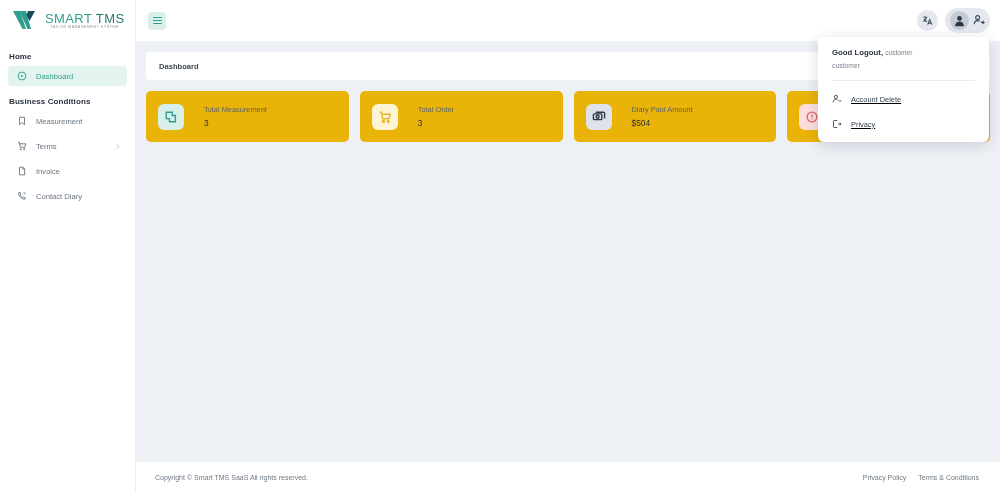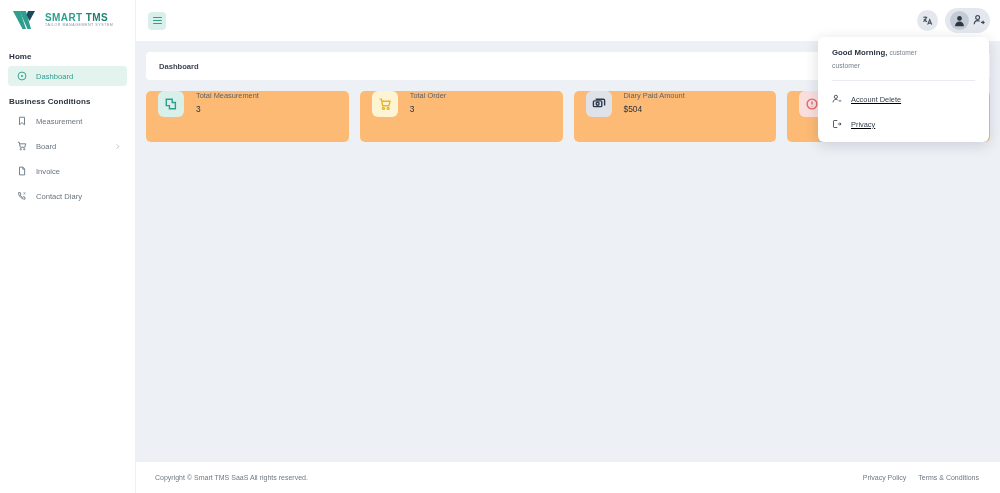--- a/index.html
+++ b/index.html
@@ -14,21 +14,21 @@
   
   .sidebar {
     width: 136px; height: 493px; background: #ffffff;
     border-right: 1px solid #eceff3;
     flex: 0 0 136px; position: relative; z-index: 5;
   }
   .logo-wrap { height: 41px; display: flex; align-items: center; padding-left: 12px; }
   .logo-mark { width: 30px; height: 24px; flex: 0 0 30px; }
   .logo-text { margin-left: 3px; line-height: 1; }
   .logo-title {
-    font-size: 10px; font-weight: bold; letter-spacing: .4px;
+    font-size: 13px; font-weight: normal; letter-spacing: .4px;
     color: #2f9e8f; display: block;
   }
   .logo-title .tms { color: #1f7e72; }
   .logo-sub {
     font-size: 3.6px; letter-spacing: .55px; color: #8a949c;
     display: block; margin-top: 1px; text-align: center;
   }
 
   .nav-section-label {
     font-size: 8px; font-weight: bold; color: #2b3440;
@@ -84,22 +84,22 @@
   }
   .breadcrumb-bar {
     background: #ffffff; border-radius: 4px; height: 28px;
     display: flex; align-items: center; padding-left: 13px;
     margin-bottom: 11px; flex: 0 0 28px;
   }
   .breadcrumb-bar span { font-size: 7.6px; font-weight: bold; color: #3c4652; }
 
   .cards { display: flex; gap: 11px; }
   .stat-card {
-    background: #fdba74; border-radius: 5px; height: 51px; flex: 1 1 0; min-width: 0;
-    display: flex; padding-left: 12px; gap: 12px;
+    background: #eab308; border-radius: 5px; height: 51px; flex: 1 1 0; min-width: 0;
+    display: flex; align-items: center; padding-left: 12px; gap: 20px;
   }
   .stat-icon {
     width: 26px; height: 26px; border-radius: 6px; flex: 0 0 26px;
     display: flex; align-items: center; justify-content: center;
   }
   .stat-icon svg { width: 14px; height: 14px; fill: none; stroke-width: 1.6; }
   .stat-text { min-width: 0; }
   .stat-label { font-size: 7.4px; color: #59636e; white-space: nowrap; }
   .stat-value { font-size: 8.4px; color: #2b3440; margin-top: 4px; font-weight: 500; }
 
@@ -172,21 +172,21 @@
         </svg>
         <span class="nav-label">Measurement</span>
       </div>
 
       <div class="nav-item">
         <svg viewBox="0 0 16 16">
           <path d="M1.5 2 H3.6 L5.3 10 H12.5 L14 4.5 H4.2"></path>
           <circle cx="6" cy="13.2" r="1.1"></circle>
             <circle cx="11.6" cy="13.2" r="1.1"></circle>
         </svg>
-        <span class="nav-label">Board</span>
+        <span class="nav-label">Terms</span>
         <svg class="chev" viewBox="0 0 16 16">
             <path d="M6 3 L11 8 L6 13" fill="none"></path>
           </svg>
       </div>
 
       <div class="nav-item">
         <svg viewBox="0 0 16 16">
           <path d="M4 1.8 H9.5 L12.2 4.8 V14.2 H4 Z"></path>
             <path d="M9.3 1.9 V5 H12.1"></path>
         </svg>
@@ -305,21 +305,21 @@
       <div class="links">
         <a>Privacy Policy</a>
         <a>Terms &amp; Conditions</a>
       </div>
     </footer>
   </div>
 
   <div class="user-dropdown">
     <div class="dd-greet">
       <div class="hello">
-        <span>Good Morning,</span>
+        <span>Good Logout,</span>
         <em>customer</em>
       </div>
       <div class="uname">customer</div>
     </div>
     <div class="dd-divider"></div>
     <div class="dd-items">
       <div class="dd-item">
         <svg viewBox="0 0 16 16">
           <circle cx="6.2" cy="4.6" r="2.6"></circle>
           <path d="M1.6 13.4 C1.8 10.2 3.8 8.6 6.2 8.6 C7.3 8.6 8.3 8.9 9 9.5"></path>

